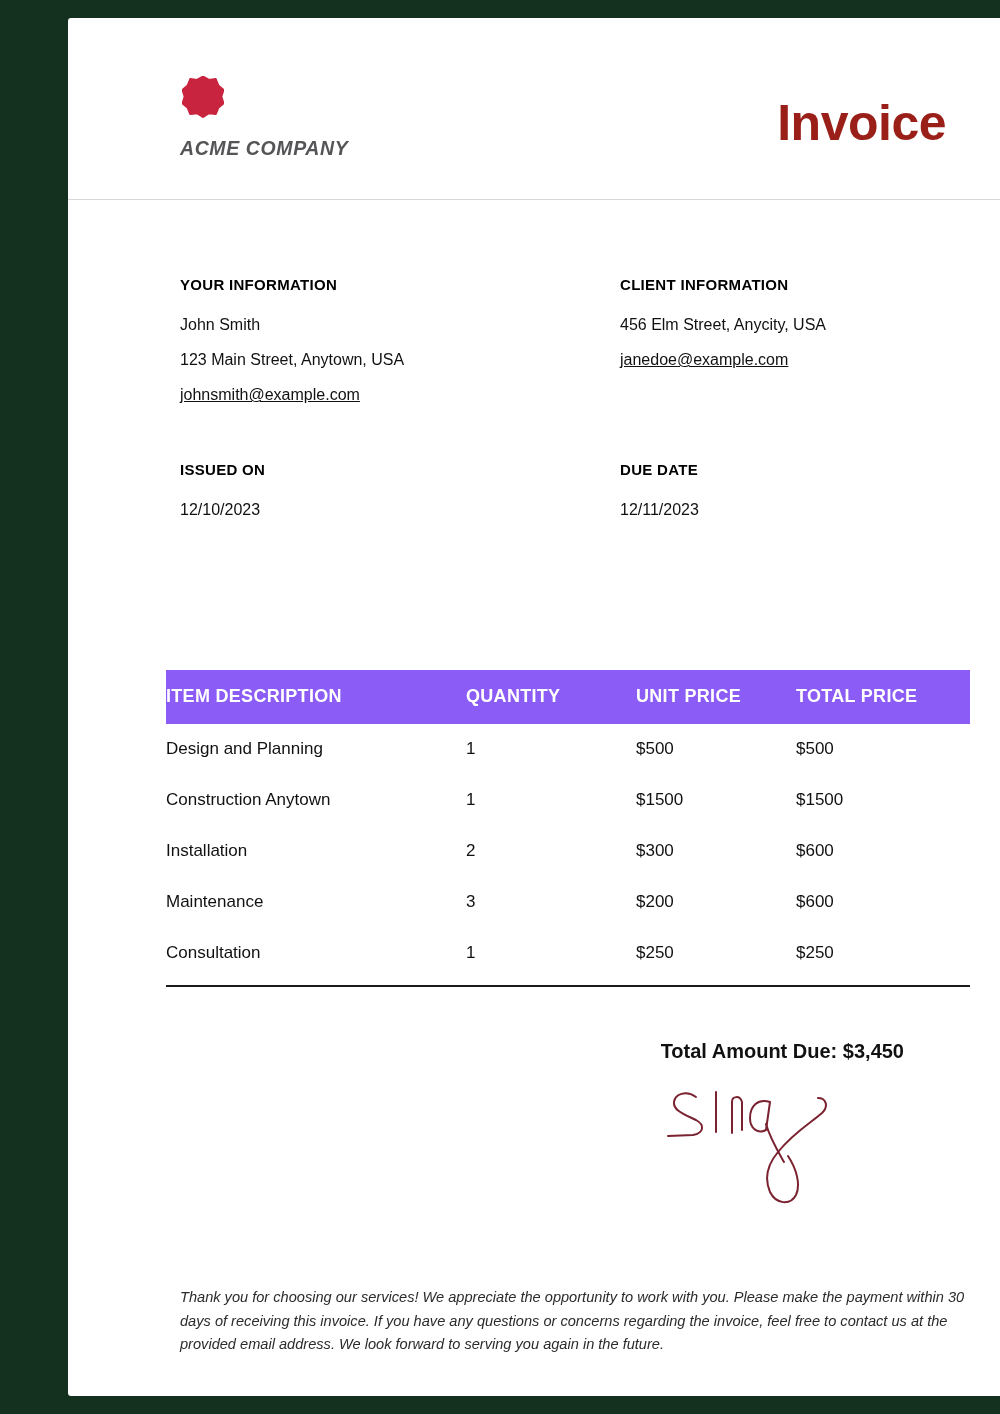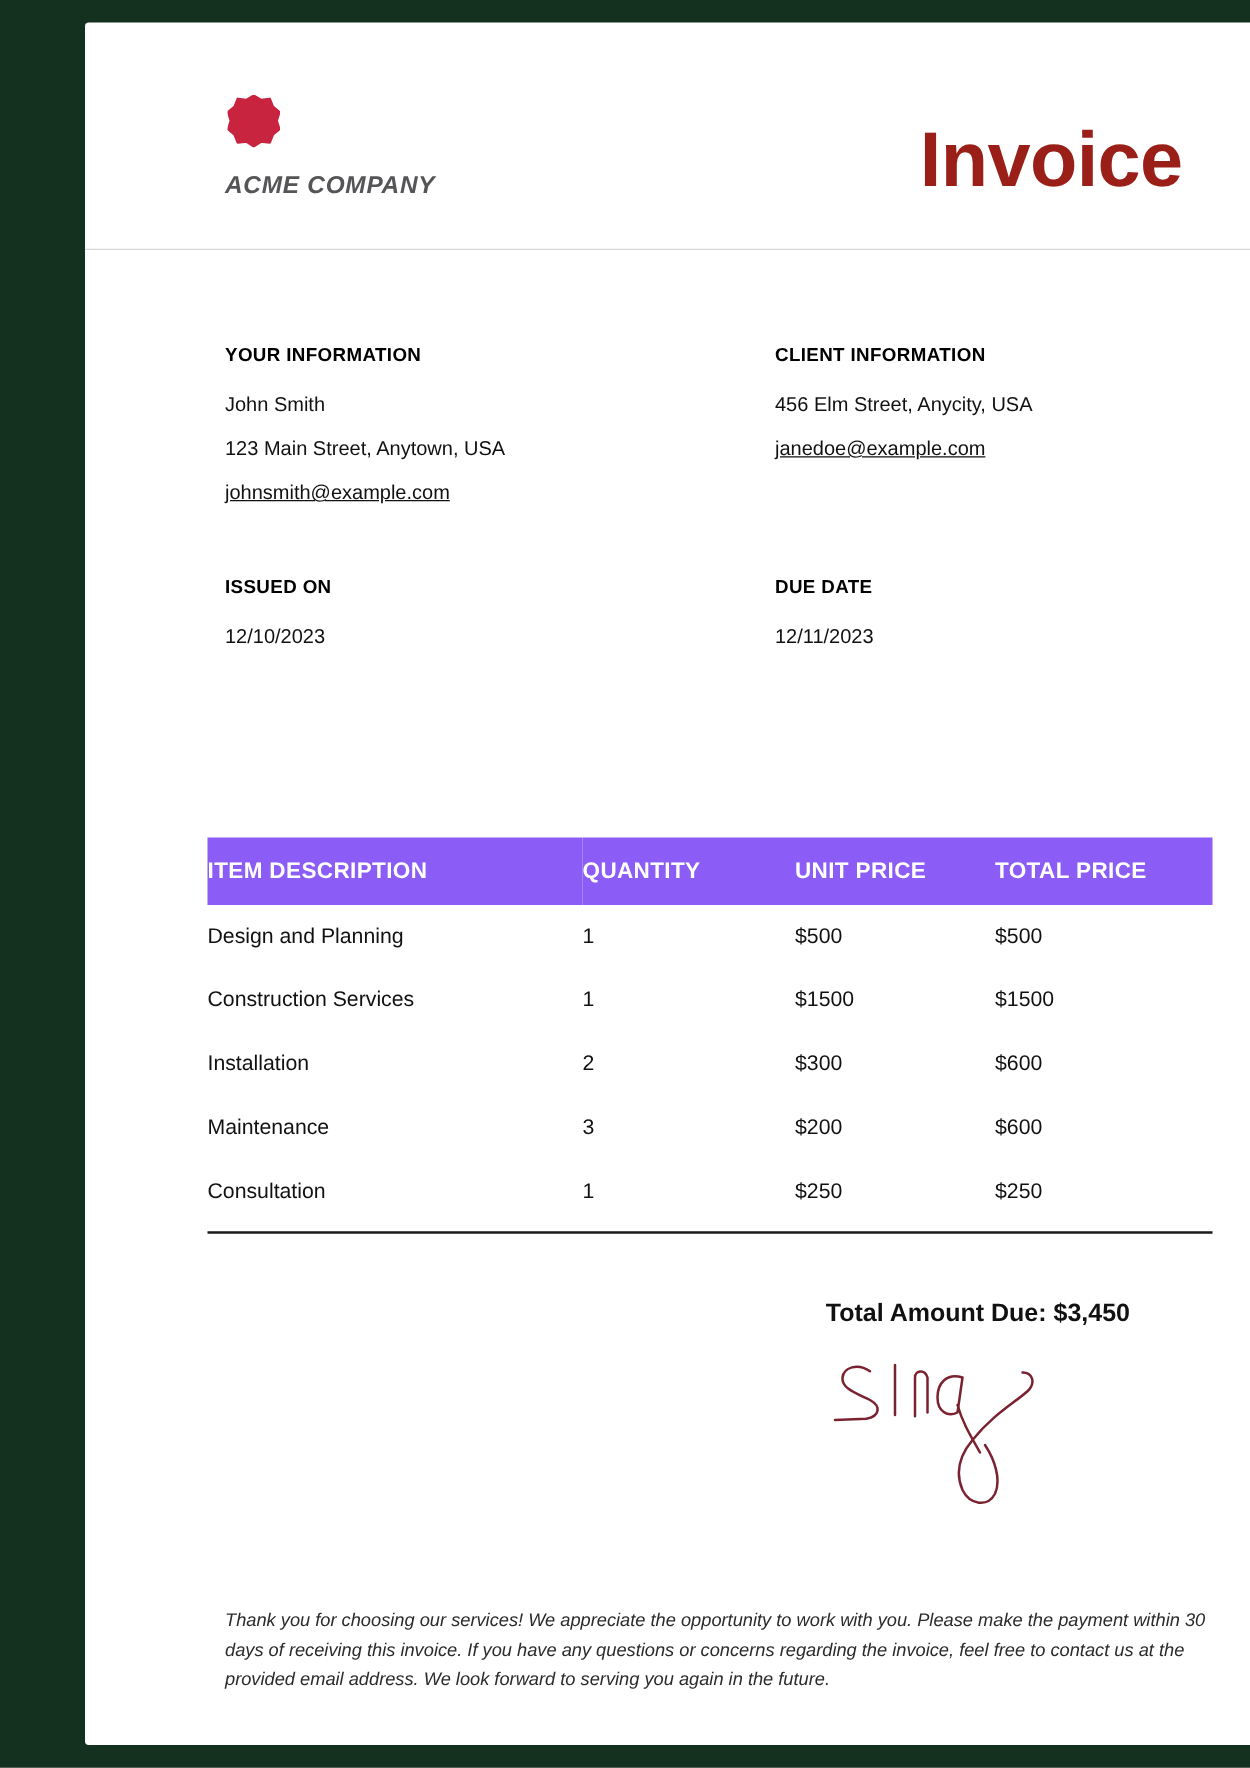--- a/index.html
+++ b/index.html
@@ -57,21 +57,21 @@
     font-weight: bold;
     font-style: italic;
     letter-spacing: 0.6px;
     color: #555558;
     white-space: nowrap;
   }
   .doc-title {
     position: absolute;
     right: 82px;
     top: 80px;
-    font-size: 62px;
+    font-size: 50px;
     font-weight: bold;
     color: #9a1f18;
     letter-spacing: -0.5px;
     line-height: 1;
   }
   .header-rule {
     position: absolute;
     left: 0;
     right: 0;
     top: 181px;
@@ -262,21 +262,21 @@
           </tr>
         </thead>
         <tbody>
           <tr>
             <td class="c-desc">Design and Planning</td>
             <td class="c-qty">1</td>
             <td class="c-unit">$500</td>
             <td class="c-total">$500</td>
           </tr>
           <tr>
-            <td class="c-desc">Construction Services</td>
+            <td class="c-desc">Construction Anytown</td>
             <td class="c-qty">1</td>
             <td class="c-unit">$1500</td>
             <td class="c-total">$1500</td>
           </tr>
           <tr>
             <td class="c-desc">Installation</td>
             <td class="c-qty">2</td>
             <td class="c-unit">$300</td>
             <td class="c-total">$600</td>
           </tr>

